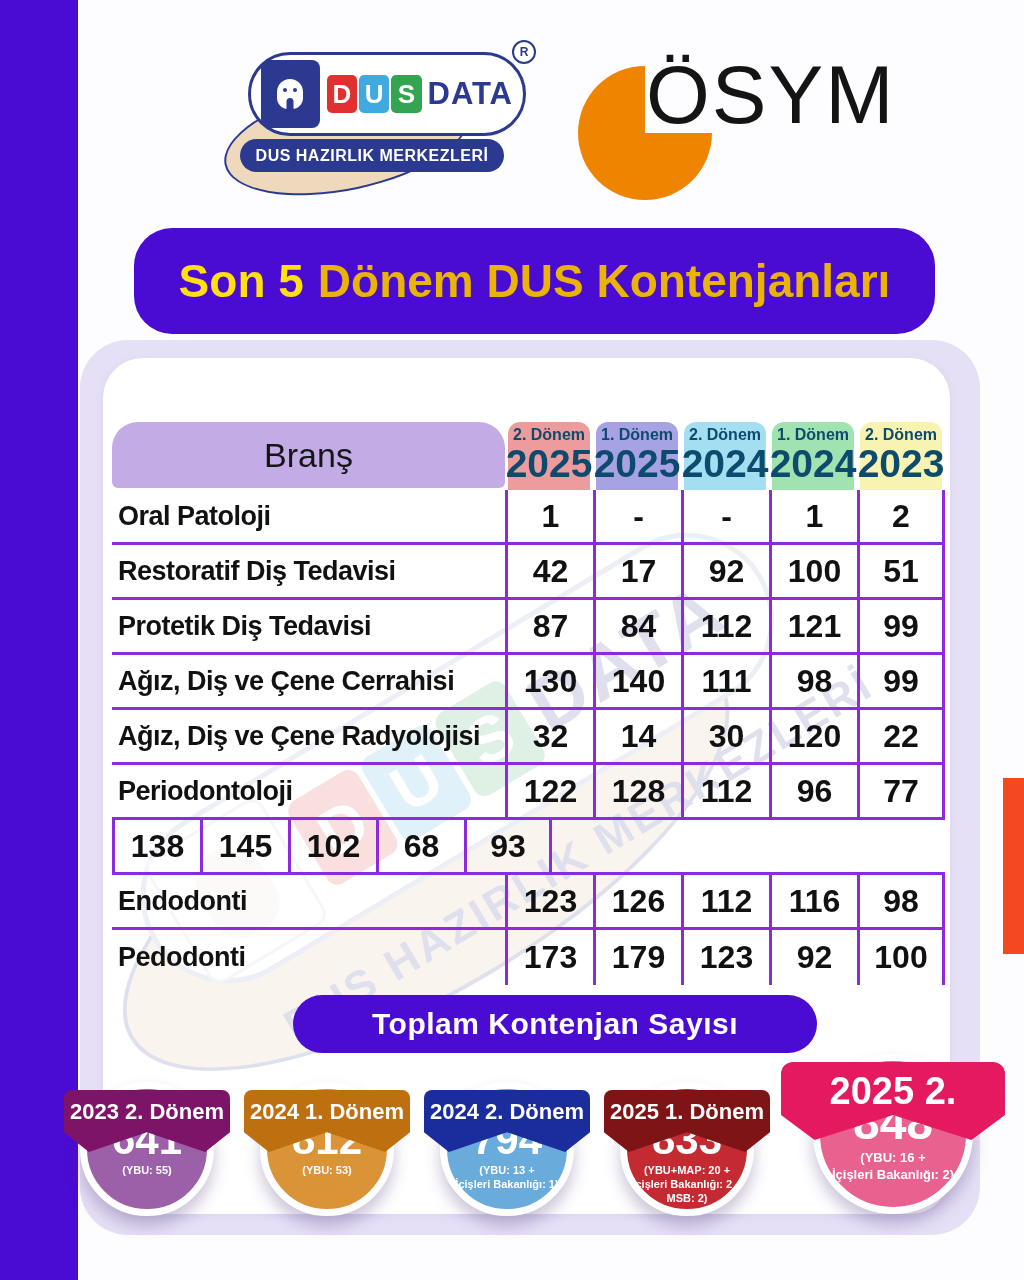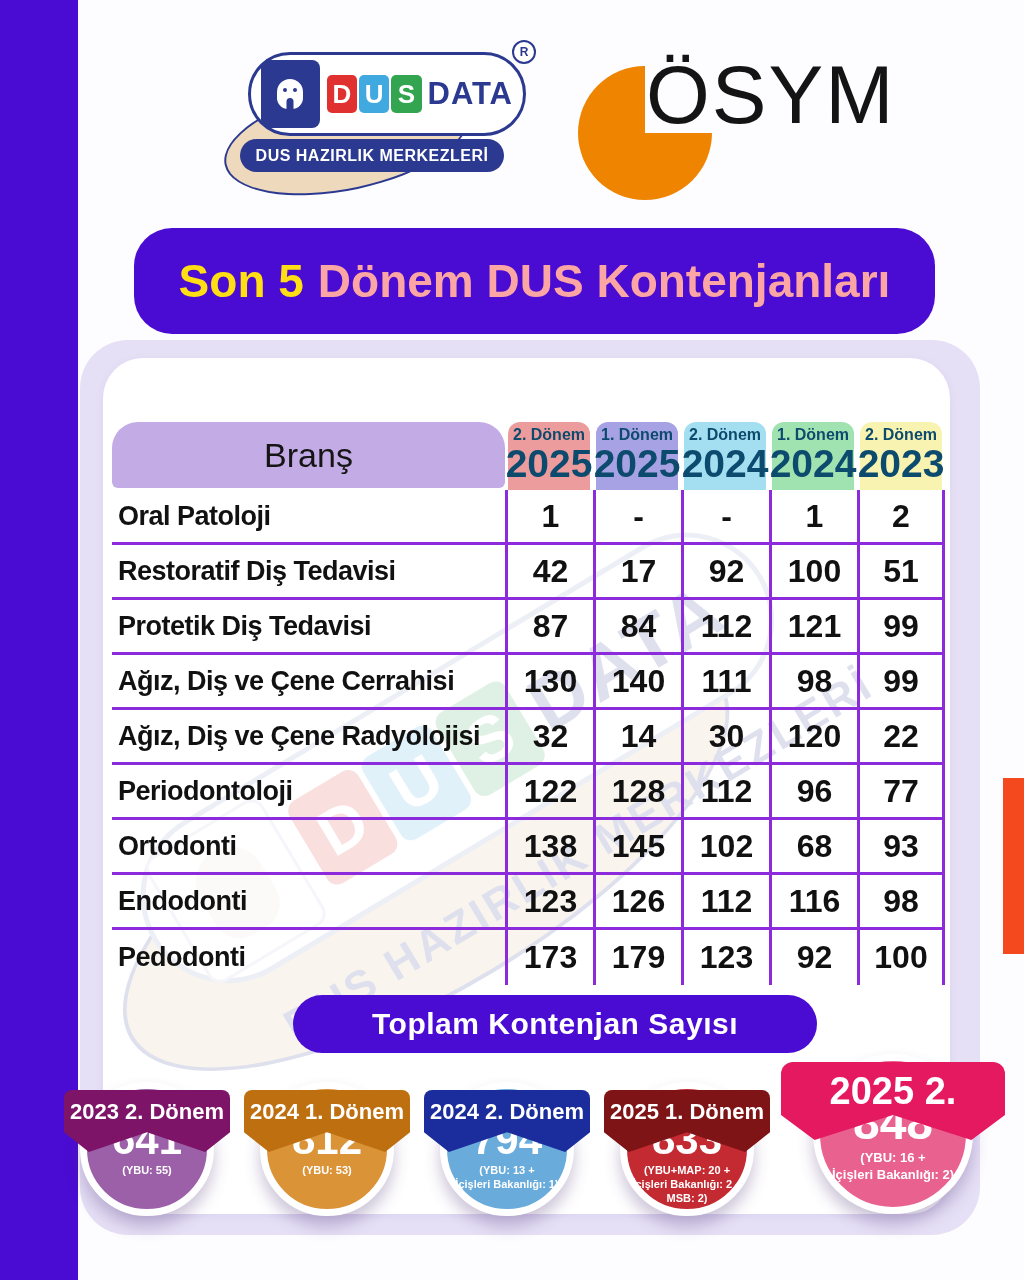--- a/index.html
+++ b/index.html
@@ -40,21 +40,21 @@
   
   .osym { position:absolute; left:578px; top:40px; width:340px; height:170px; }
   .osym-pac { position:absolute; left:0; top:26px; width:134px; height:134px; border-radius:50%;
     background:conic-gradient(from 0deg, transparent 0deg 90deg, #EE8400 90deg 360deg); }
   .osym-word { position:absolute; left:68px; top:8px; font-size:82px; color:#141414; letter-spacing:2px; }
 
   
   .title-banner { position:absolute; left:134px; top:228px; width:801px; height:106px; background:#4A0CD2;
     border-radius:38px; display:flex; align-items:center; justify-content:center; }
   .title-hl { color:#FFDE14; font-size:46px; font-weight:800; }
-  .title-rest { color:#fca5a5; font-size:46px; font-weight:800; margin-left:14px; }
+  .title-rest { color:#eab308; font-size:46px; font-weight:800; margin-left:14px; }
 
   
   .card-back { position:absolute; left:80px; top:340px; width:900px; height:895px;
     background:#E6E0F6; border-radius:48px; }
   .card { position:absolute; left:103px; top:358px; width:847px; height:856px; background:#fff;
     border-radius:40px; overflow:hidden; box-shadow:0 2px 8px rgba(90,60,160,.08); }
 
   
   .wm { position:absolute; left:-20px; top:250px; width:880px; height:460px;
     transform:rotate(-31deg); opacity:.15; pointer-events:none; }
@@ -246,21 +246,20 @@
     </div>
     <div class="trow">
       <div class="tlabel">Periodontoloji</div>
       <div class="tcell">122</div>
       <div class="tcell">128</div>
       <div class="tcell">112</div>
       <div class="tcell">96</div>
       <div class="tcell">77</div>
     </div>
     <div class="trow">
-      <div class="tlabel">Ortodonti</div>
       <div class="tcell">138</div>
       <div class="tcell">145</div>
       <div class="tcell">102</div>
       <div class="tcell">68</div>
       <div class="tcell">93</div>
     </div>
     <div class="trow">
       <div class="tlabel">Endodonti</div>
       <div class="tcell">123</div>
       <div class="tcell">126</div>

